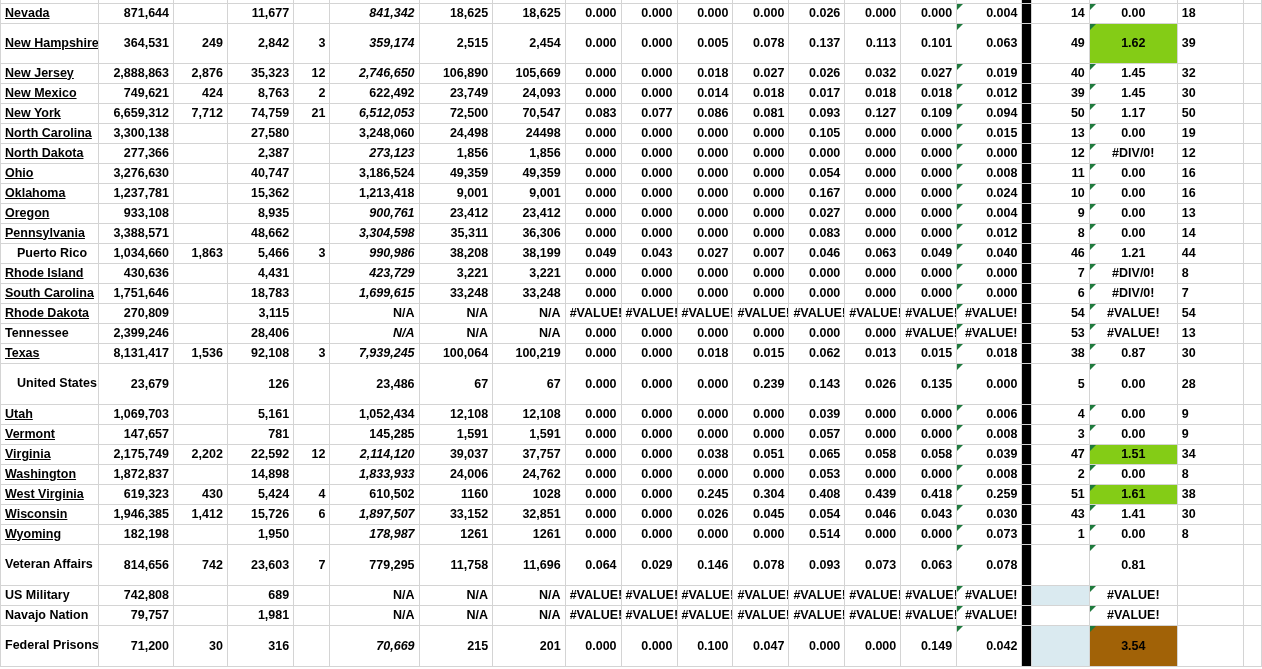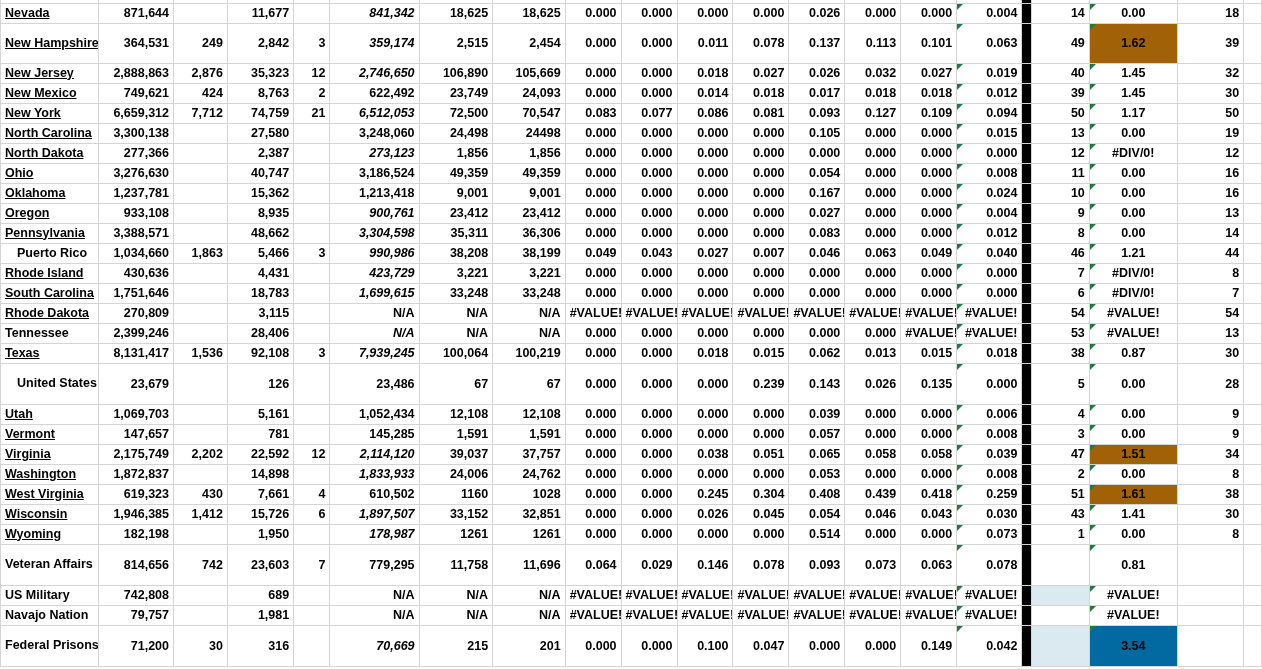--- a/index.html
+++ b/index.html
@@ -45,31 +45,31 @@
   td.c-name span.lbl{ }
   td.c-name.u span.lbl{ text-decoration:underline; }
   td.c-name.b span.lbl{ font-weight:bold;margin-left:12px; }
   
   td.num{ text-align:right; }
   td.ital{ font-style:italic; }
   
   td.dec{ text-align:right; font-weight:normal; font-size:12.5px; }
   td.rank{ text-align:right; font-weight:normal; }
   td.val{ text-align:center; font-weight:normal; }
-  td.last{ text-align:right; font-weight:normal; }
+  td.last{ font-weight:normal; }
   
   td.sep{
     background:#000000;
     border:none;
     padding:0;
   }
   
-  td.fill-yellow{ background:#a16207; }
+  td.fill-yellow{ background:#84cc16; }
   td.fill-blue{ background:#daeaf0; }
-  td.fill-pink{ background:#0369a1; }
+  td.fill-pink{ background:#a16207; }
   
   td.tri::before{
     content:"";
     position:absolute;
     top:0; left:0;
     width:0; height:0;
     border-top:6px solid #1f7a3d;
     border-right:6px solid transparent;
   }
   
@@ -156,21 +156,21 @@
           <td class="c-name u"><span class="lbl">New Hampshire</span></td>
           <td class="num">364,531</td>
           <td class="num">249</td>
           <td class="num">2,842</td>
           <td class="num">3</td>
           <td class="num ital">359,174</td>
           <td class="num">2,515</td>
           <td class="num">2,454</td>
           <td class="dec">0.000</td>
           <td class="dec">0.000</td>
-          <td class="dec">0.011</td>
+          <td class="dec">0.005</td>
           <td class="dec">0.078</td>
           <td class="dec">0.137</td>
           <td class="dec">0.113</td>
           <td class="dec">0.101</td>
           <td class="dec tri">0.063</td>
           <td class="sep"></td>
           <td class="rank">49</td>
           <td class="val tri fill-yellow">1.62</td>
           <td class="last">39</td>
           <td></td>
@@ -632,21 +632,21 @@
           <td class="sep"></td>
           <td class="rank">2</td>
           <td class="val tri">0.00</td>
           <td class="last">8</td>
           <td></td>
         </tr>
         <tr>
           <td class="c-name u"><span class="lbl">West Virginia</span></td>
           <td class="num">619,323</td>
           <td class="num">430</td>
-          <td class="num">7,661</td>
+          <td class="num">5,424</td>
           <td class="num">4</td>
           <td class="num">610,502</td>
           <td class="num">1160</td>
           <td class="num">1028</td>
           <td class="dec">0.000</td>
           <td class="dec">0.000</td>
           <td class="dec">0.245</td>
           <td class="dec">0.304</td>
           <td class="dec">0.408</td>
           <td class="dec">0.439</td>

